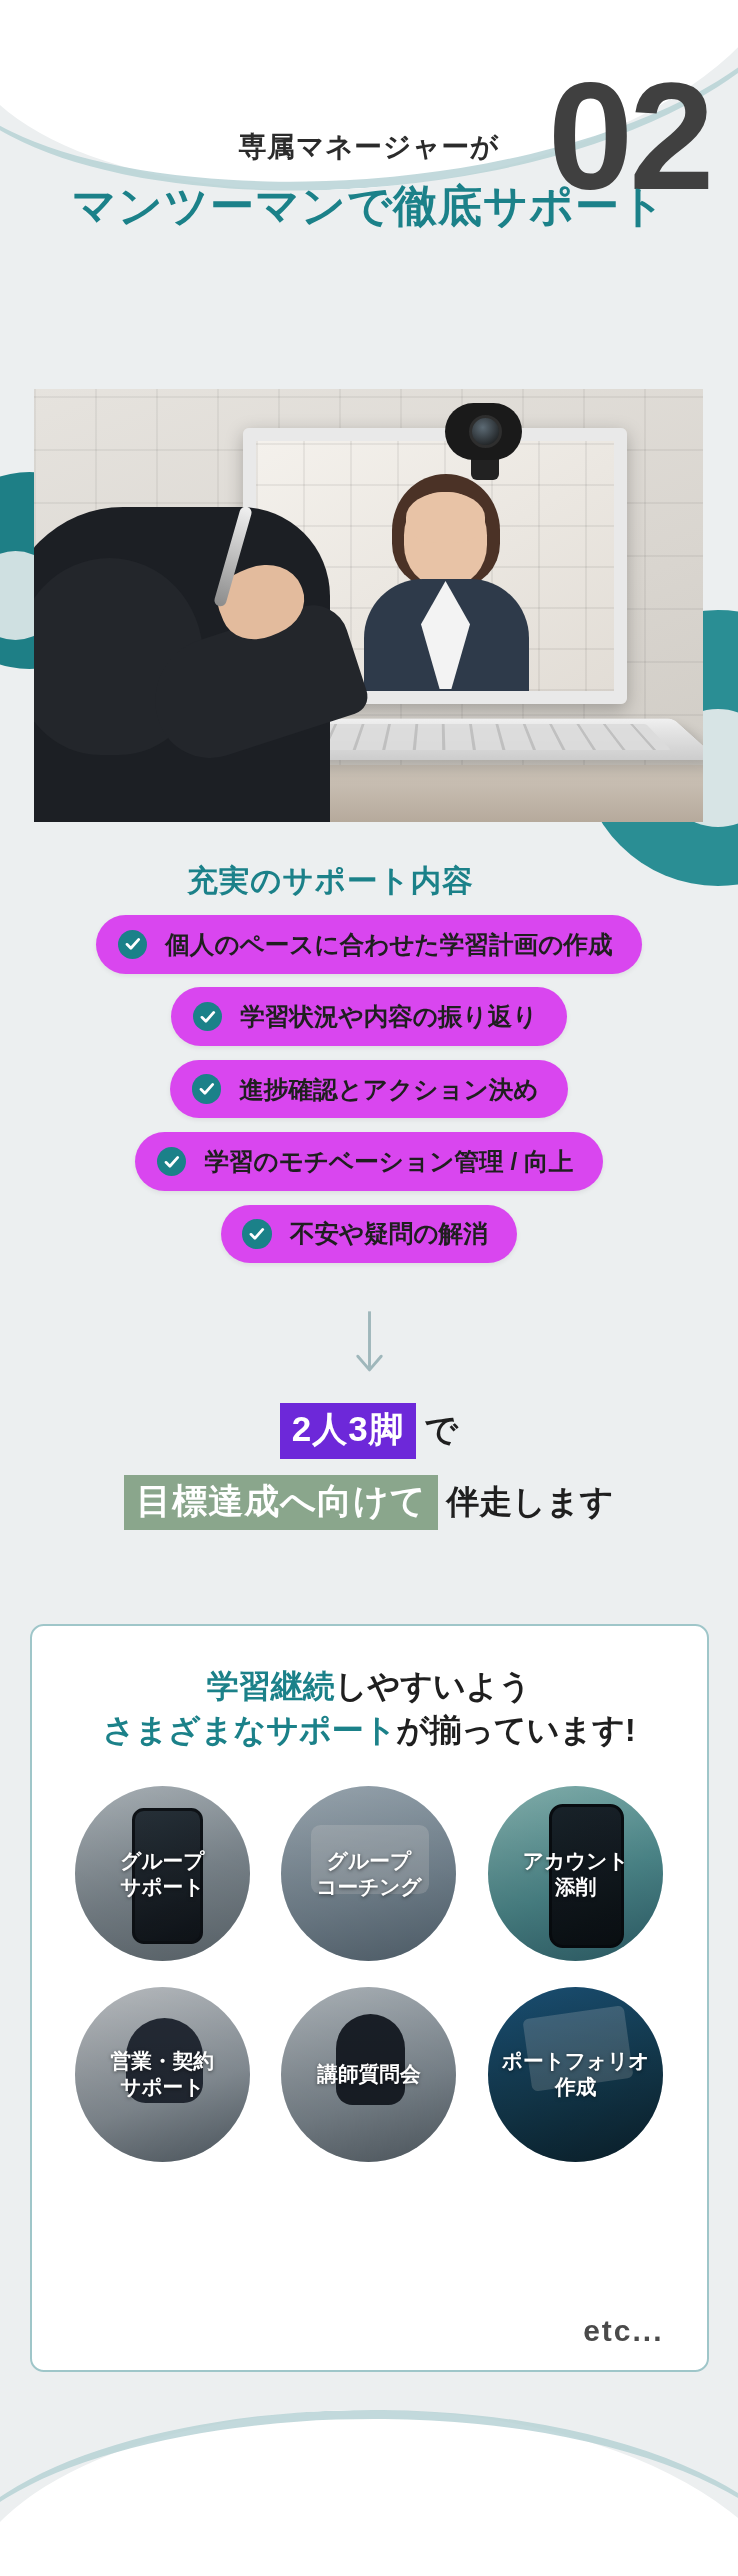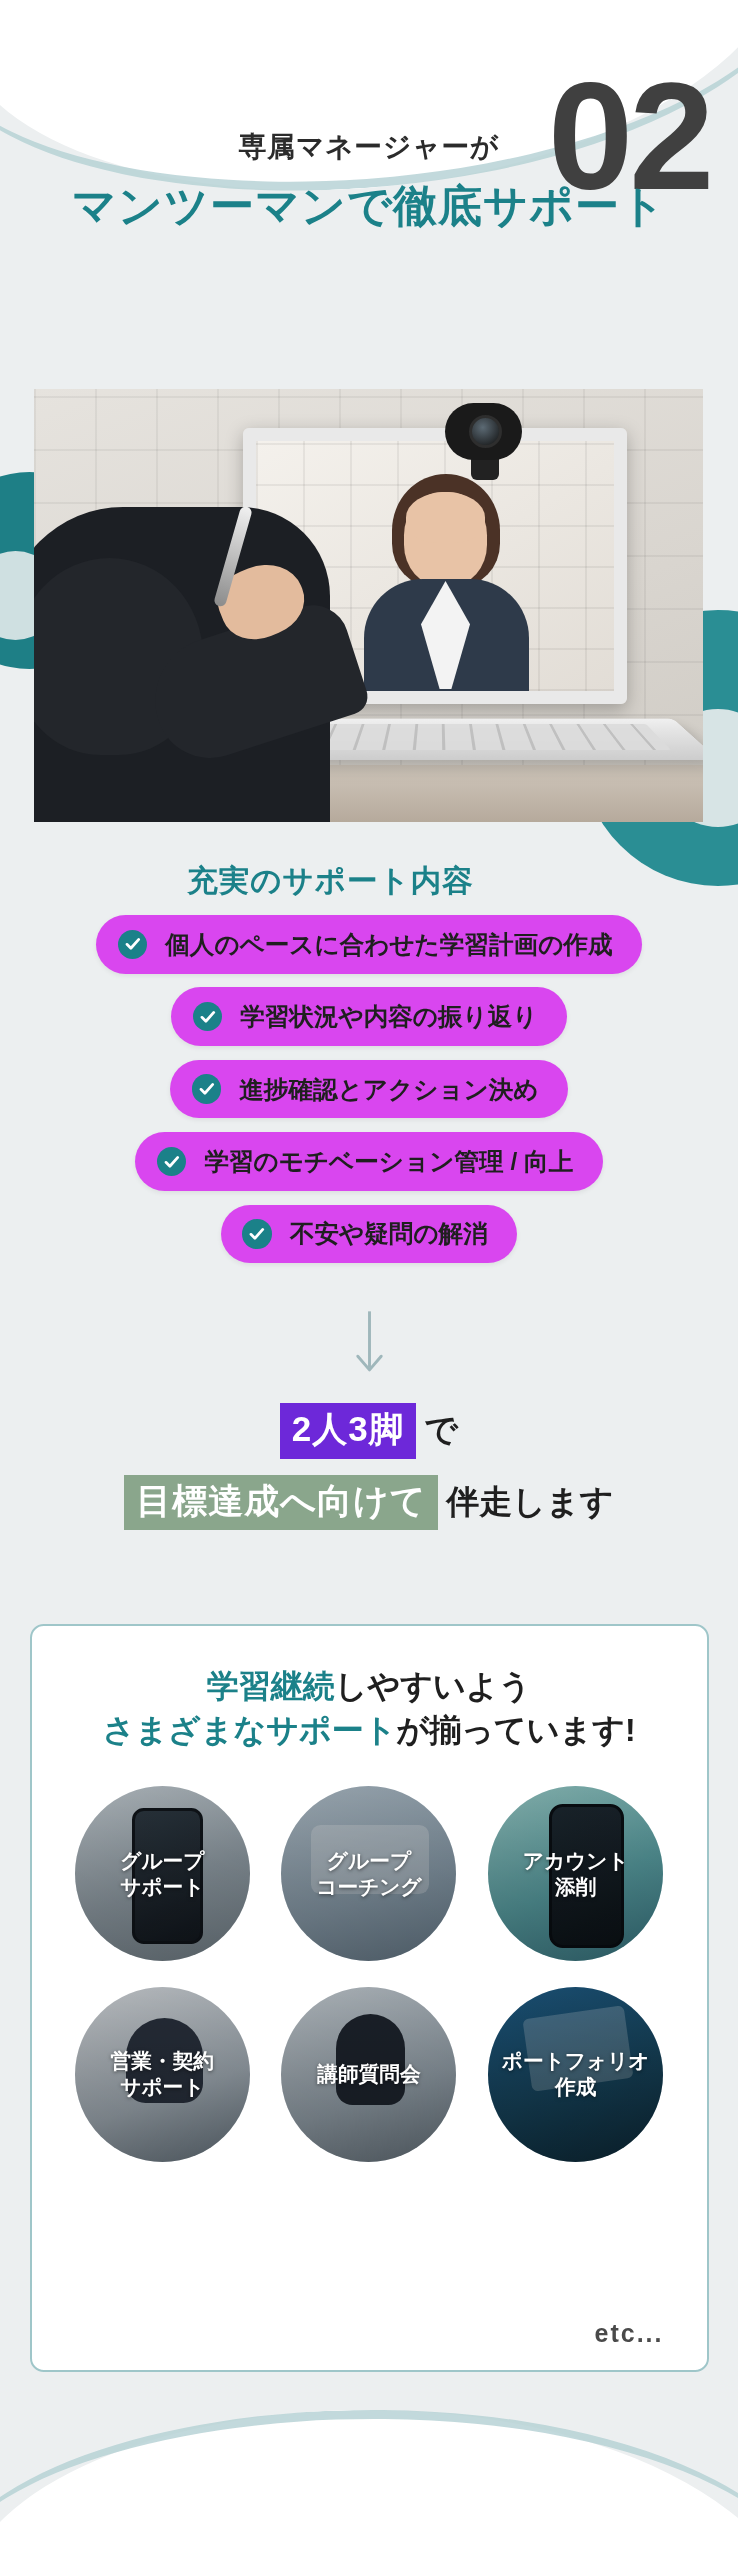--- a/index.html
+++ b/index.html
@@ -477,21 +477,21 @@
   }
   .p-portfolio:after {
     content:""; position:absolute; left:39px; top:25.6px;
     width:102px; height:73px; border-radius:5.9px;
     background: rgba(255,255,255,.22);
     transform: rotate(-8deg);
   }
   .etc {
     position: absolute;
     right: 43px; bottom: 21.7px;
-    font-size: 25px;
+    font-size: 30px;
     font-weight: bold;
     color: #4a4a4a;
     letter-spacing: 2px;
   }
 </style>
 </head>
 <body>
 
 <div id="page">
 

